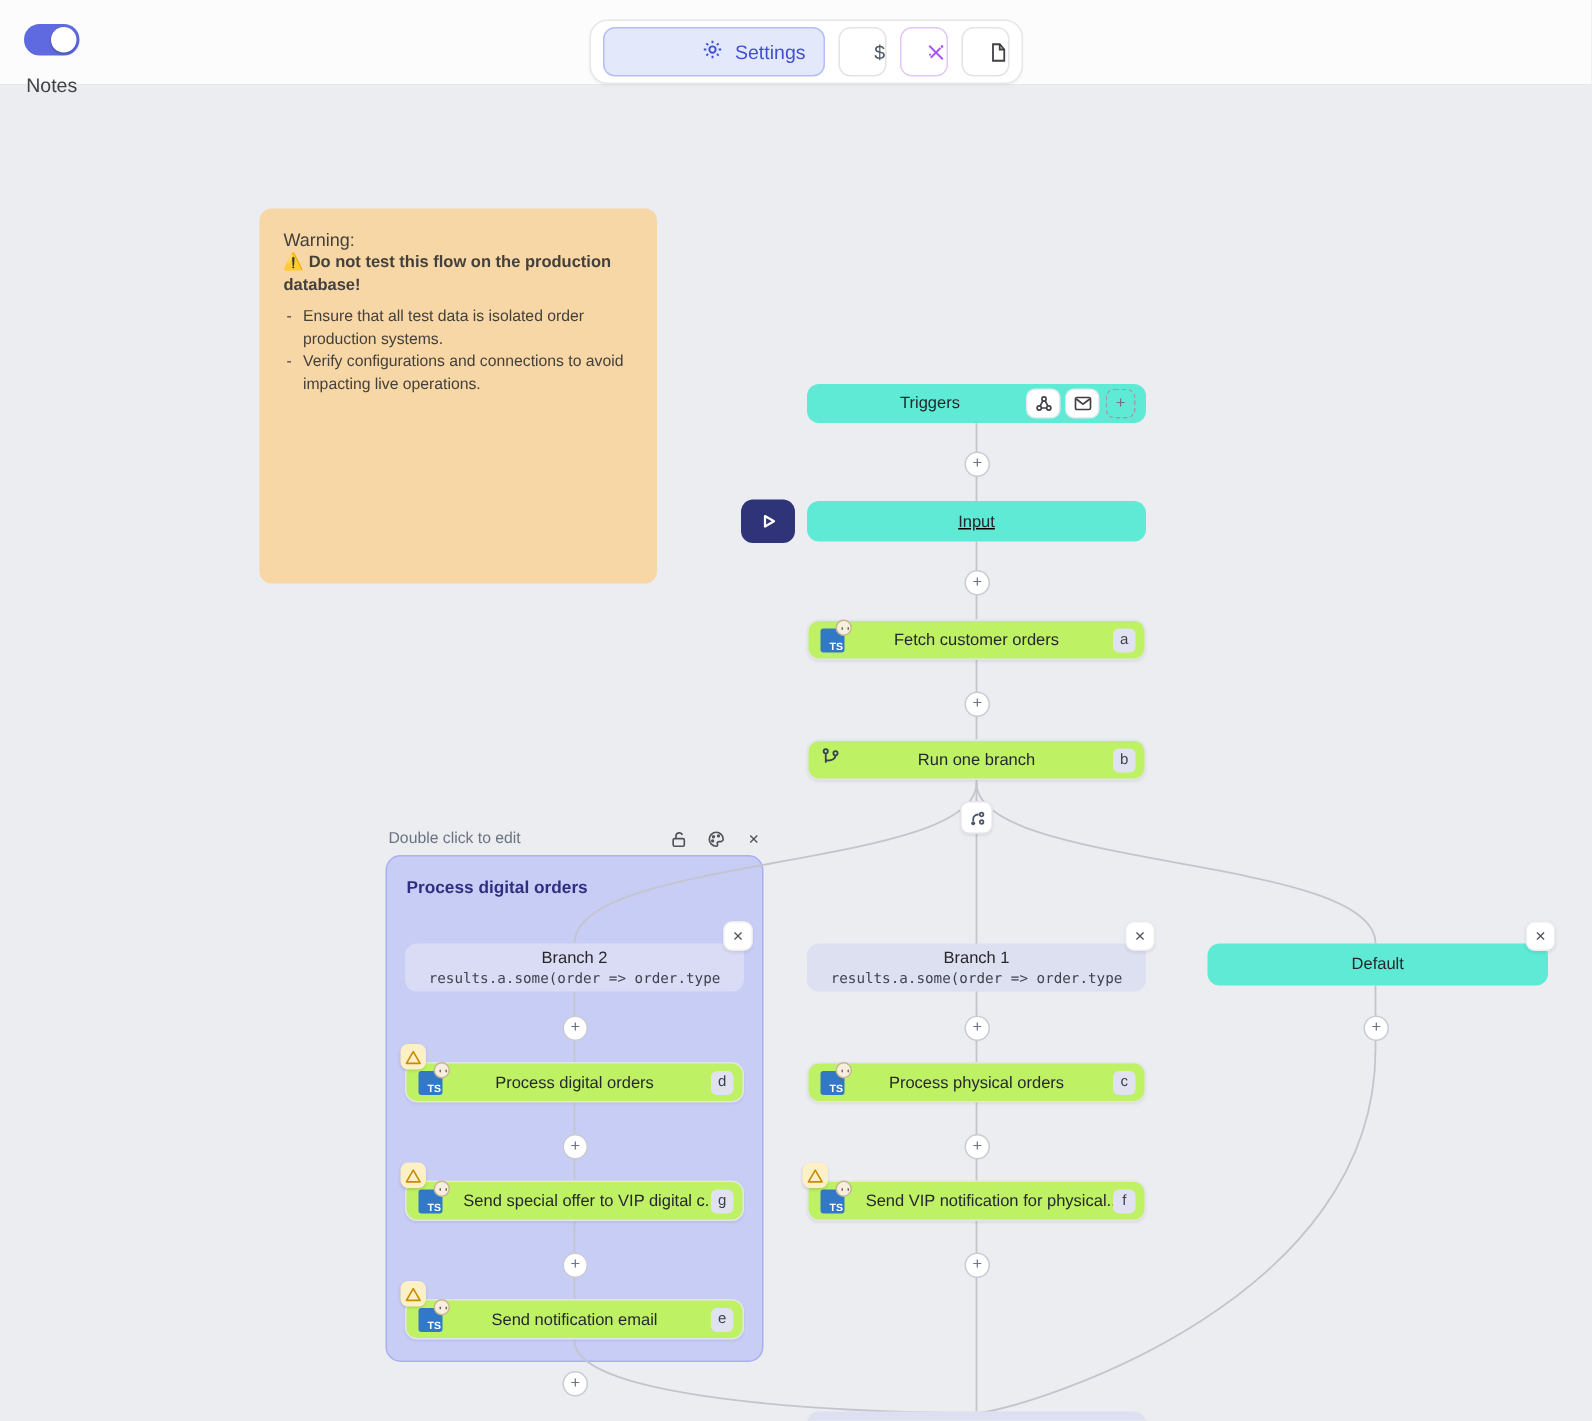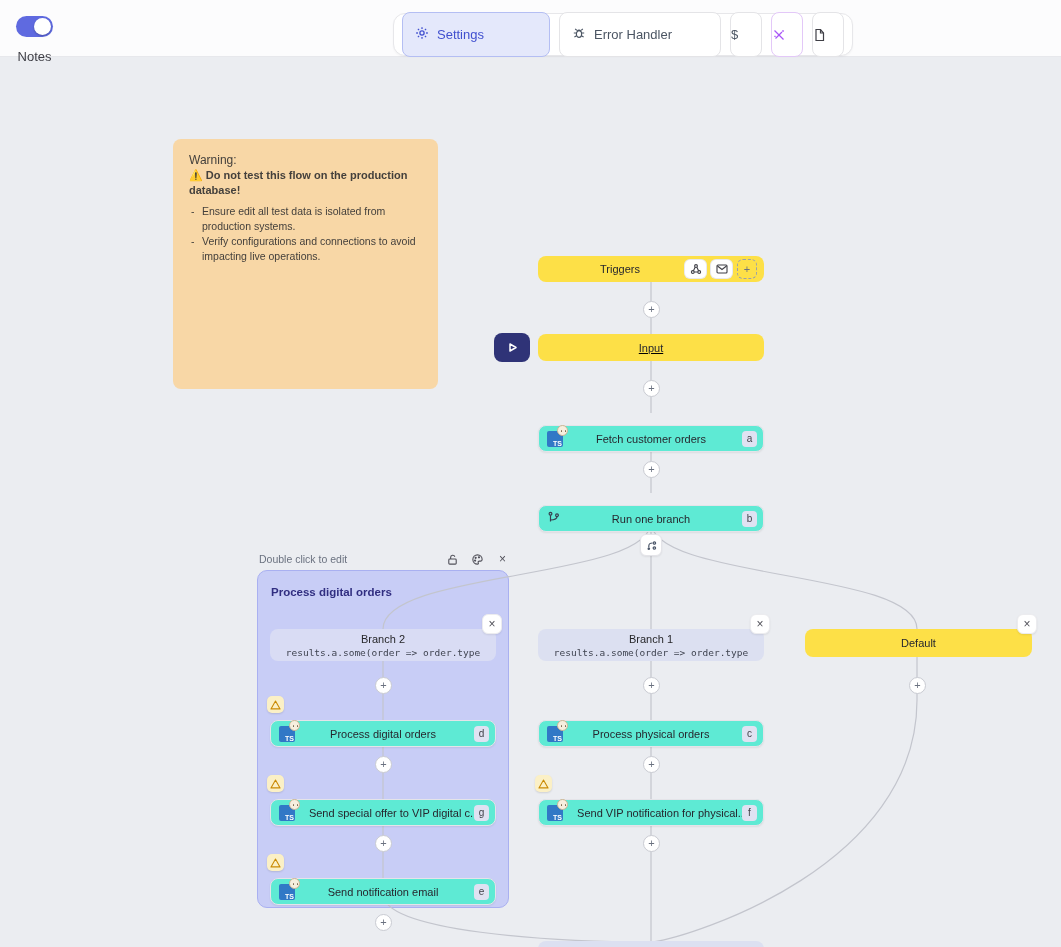--- a/index.html
+++ b/index.html
@@ -8,21 +8,21 @@
   .app { position:relative; width:1061px; height:947px; background:#ebedf1; }
 
   
   .topbar { position:absolute; left:0; top:0; width:1061px; height:57px; background:#fcfcfd; border-bottom:1px solid #e7e8ec; z-index:5; }
   .notes-wrap { position:absolute; left:16px; top:16px; display:flex; align-items:center; gap:12px;flex-direction:column; }
   .toggle { position:relative; width:37px; height:21px; border-radius:11px; background:#5f6ae0; cursor:pointer; }
   .toggle .knob { position:absolute; right:2px; top:2px; width:17px; height:17px; border-radius:50%; background:#fff; box-shadow:0 1px 2px rgba(0,0,0,.25); }
   .notes-label { font-size:13px; color:#3f3f46; }
 
   .toolbar { position:absolute; left:393px; top:13px; height:43px; background:#fff; border:1px solid #e7e7ea; border-radius:12px; display:flex; align-items:center; gap:9px; padding:0 8px; box-shadow:0 1px 2px rgba(0,0,0,.04); }
-  .tb-btn { height:45px; display:flex; align-items:center; justify-content:flex-start; gap:8px; border-radius:8px; border:1px solid #e4e4e7; background:#fff; font-size:13px; color:#4b5563; cursor:pointer; padding:0 12px; }
+  .tb-btn { height:33px; display:flex; align-items:center; justify-content:flex-end; gap:8px; border-radius:8px; border:1px solid #e4e4e7; background:#fff; font-size:13px; color:#4b5563; cursor:pointer; padding:0 12px; }
   .tb-btn.settings { background:#e4e8fb; border-color:#b4bef3; color:#4150cf; width:148px; font-weight:500; }
   .tb-btn.error { width:162px; }
   .tb-btn.sq { width:32px; padding:0; font-weight:500; }
   .tb-btn.wand { border-color:#e3c8f8; }
 
   
   .note { position:absolute; left:173px; top:139px; width:265px; height:250px; background:#f8d7a6; border-radius:8px; padding:14px 16px; color:#44403c; z-index:4; }
   .note-title { font-size:12px; font-weight:400; line-height:15px; }
   .note-alert { font-size:11px; font-weight:700; line-height:15px; margin-bottom:6px; }
   .note-list { list-style:none; margin-top:4px; }
@@ -35,22 +35,22 @@
 
   
   .group-box { position:absolute; left:257px; top:570px; width:252px; height:338px; background:#c8cdf6; border:1px solid #a9b0f1; border-radius:10px; z-index:1; }
   .group-hint { position:absolute; left:259px; top:553px; font-size:10.5px; color:#6b7280; z-index:3; }
   .group-title { position:absolute; left:271px; top:586px; font-size:11.5px; font-weight:700; color:#312e81; z-index:3; }
   .group-icons { position:absolute; left:446px; top:553px; display:flex; gap:12px; z-index:3; }
   .group-icons .gi { width:13px; height:13px; cursor:pointer; color:#52525b; font-size:12px; line-height:13px; text-align:center; }
 
   
   .node { position:absolute; border-radius:8px; display:flex; align-items:center; z-index:3; }
-  .node.white { background:#5eead4; border:1px solid #e4e4e9; box-shadow:0 1px 2px rgba(0,0,0,.07);margin-top:12px; }
-  .node.lav { background:#fde047; }
+  .node.white { background:#bef264; border:1px solid #e4e4e9; box-shadow:0 1px 2px rgba(0,0,0,.07); }
+  .node.lav { background:#5eead4; }
   .node .title { flex:1; text-align:center; font-size:11px; color:#26272e; white-space:nowrap; overflow:hidden; }
   .node .badge { position:absolute; right:6px; top:50%; transform:translateY(-50%); min-width:15px; height:16px; border-radius:4px; background:#e0e2f2; color:#3f3f46; font-size:10px; display:flex; align-items:center; justify-content:center; padding:0 3px; }
   .node .lefticon { position:absolute; left:8px; top:50%; transform:translateY(-50%); }
 
   .ts-icon { position:relative; width:16px; height:16px; background:#3178c6; border-radius:2px; }
   .ts-icon .ts-txt { position:absolute; right:1px; bottom:0px; color:#fff; font-size:7px; font-weight:700; }
   .ts-icon .bun { position:absolute; right:-5px; top:-6px; width:11px; height:11px; border-radius:50%; background:#f6efdf; border:1px solid #c9b694; }
   .ts-icon .bun::before { content:""; position:absolute; left:2.5px; top:4.5px; width:1.5px; height:1.5px; border-radius:50%; background:#7a6a4f; box-shadow:4px 0 0 #7a6a4f; }
 
   .branch-node { position:absolute; border-radius:8px; background:#dce0f1; z-index:3; text-align:center; padding-top:3px; }
@@ -121,29 +121,20 @@
     <div class="toolbar">
       <button class="tb-btn settings">
         <span>
           <svg width="14" height="14" viewBox="0 0 14 14" fill="none" stroke="#4150cf" stroke-width="1.3">
               <circle cx="7" cy="7" r="2.1"></circle>
               <path d="M7 1.2v1.7M7 11.1v1.7M1.2 7h1.7M11.1 7h1.7M2.9 2.9l1.2 1.2M9.9 9.9l1.2 1.2M11.1 2.9 9.9 4.1M4.1 9.9 2.9 11.1"></path>
             </svg>
         </span>
         <span>Settings</span>
       </button>
-      <button class="tb-btn error">
-        <span>
-          <svg width="14" height="14" viewBox="0 0 14 14" fill="none" stroke="#4b5563" stroke-width="1.2">
-              <ellipse cx="7" cy="8" rx="2.6" ry="3.4"></ellipse>
-              <path d="M5.4 5.2a1.8 1.8 0 0 1 3.2 0M4.4 7H1.8M12.2 7H9.6M4.6 9.8 2.4 11M9.4 9.8l2.2 1.2M4.8 4.4 3.2 2.8M9.2 4.4l1.6-1.6"></path>
-            </svg>
-        </span>
-        <span>Error Handler</span>
-      </button>
       <button class="tb-btn sq">$</button>
       <button class="tb-btn sq wand">
         <svg width="14" height="14" viewBox="0 0 14 14" fill="none" stroke="#a855f7" stroke-width="1.3">
             <path d="M3.5 10.5 10 4"></path>
             <path d="M2.5 2.5l9 9"></path>
             <path d="M11 2.2v1.6M10.2 3h1.6M3 7.8v1.2M2.4 8.4h1.2"></path>
           </svg>
       </button>
       <button class="tb-btn sq">
         <svg width="13" height="14" viewBox="0 0 13 14" fill="none" stroke="#3f3f46" stroke-width="1.2">
@@ -151,21 +142,21 @@
             <path d="M7.5 1.5V5H10.5"></path>
           </svg>
       </button>
     </div>
   </div>
 
   <div class="note">
     <div class="note-title">Warning:</div>
     <div class="note-alert">⚠️ Do not test this flow on the production database!</div>
     <ul class="note-list">
-      <li>Ensure edit all test data is isolated from production systems.</li>
+      <li>Ensure that all test data is isolated order production systems.</li>
       <li>Verify configurations and connections to avoid impacting live operations.</li>
     </ul>
   </div>
 
   <div class="node lav" style="left:538px; top:256px; width:226px; height:26px;">
     <span class="title" style="padding-right:62px;">Triggers</span>
     <div class="trig-chips">
       <span class="chip">
         <svg width="12" height="12" viewBox="0 0 12 12" fill="none" stroke="#3f3f46" stroke-width="1.1">
             <circle cx="6" cy="3" r="1.4"></circle>

